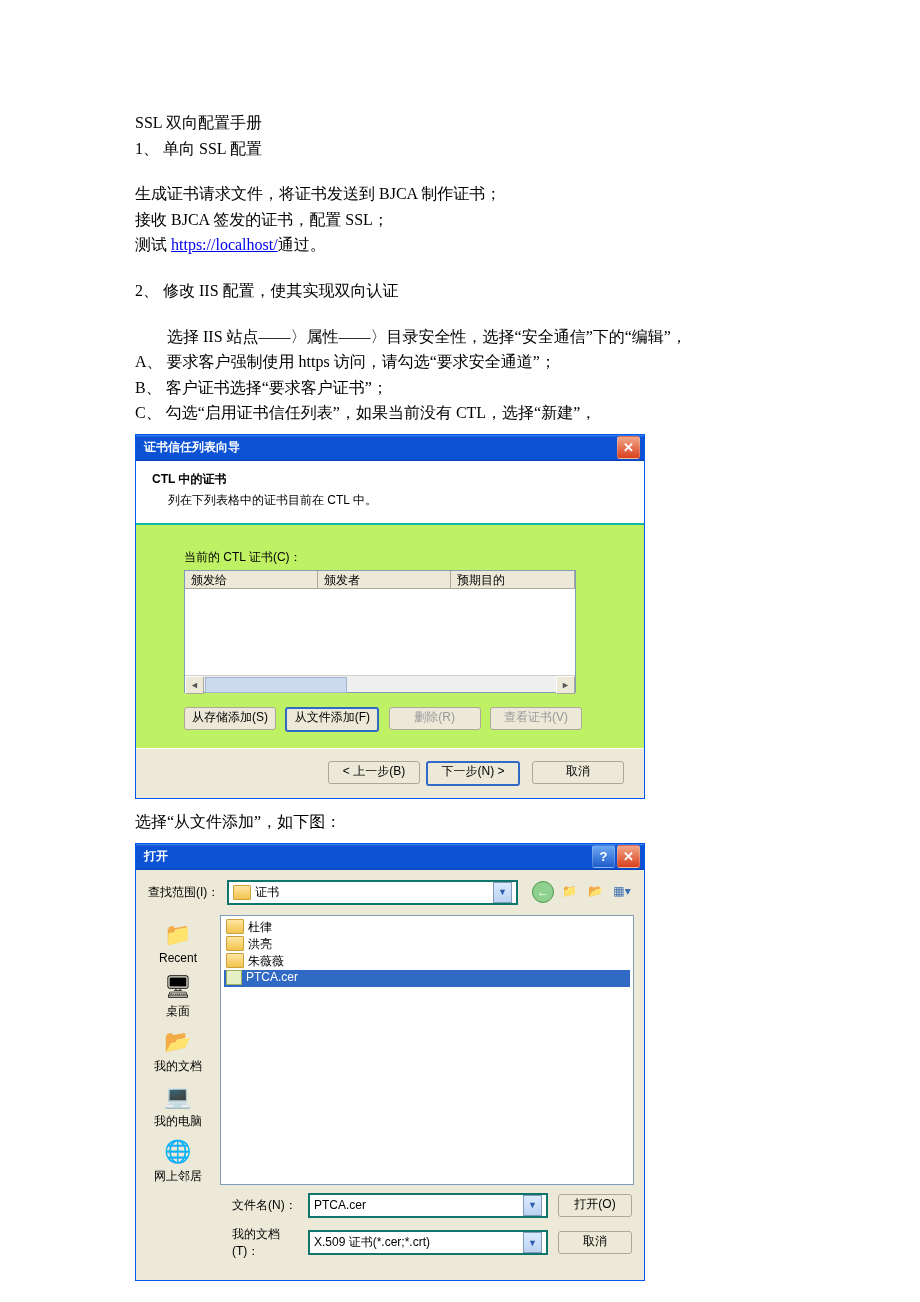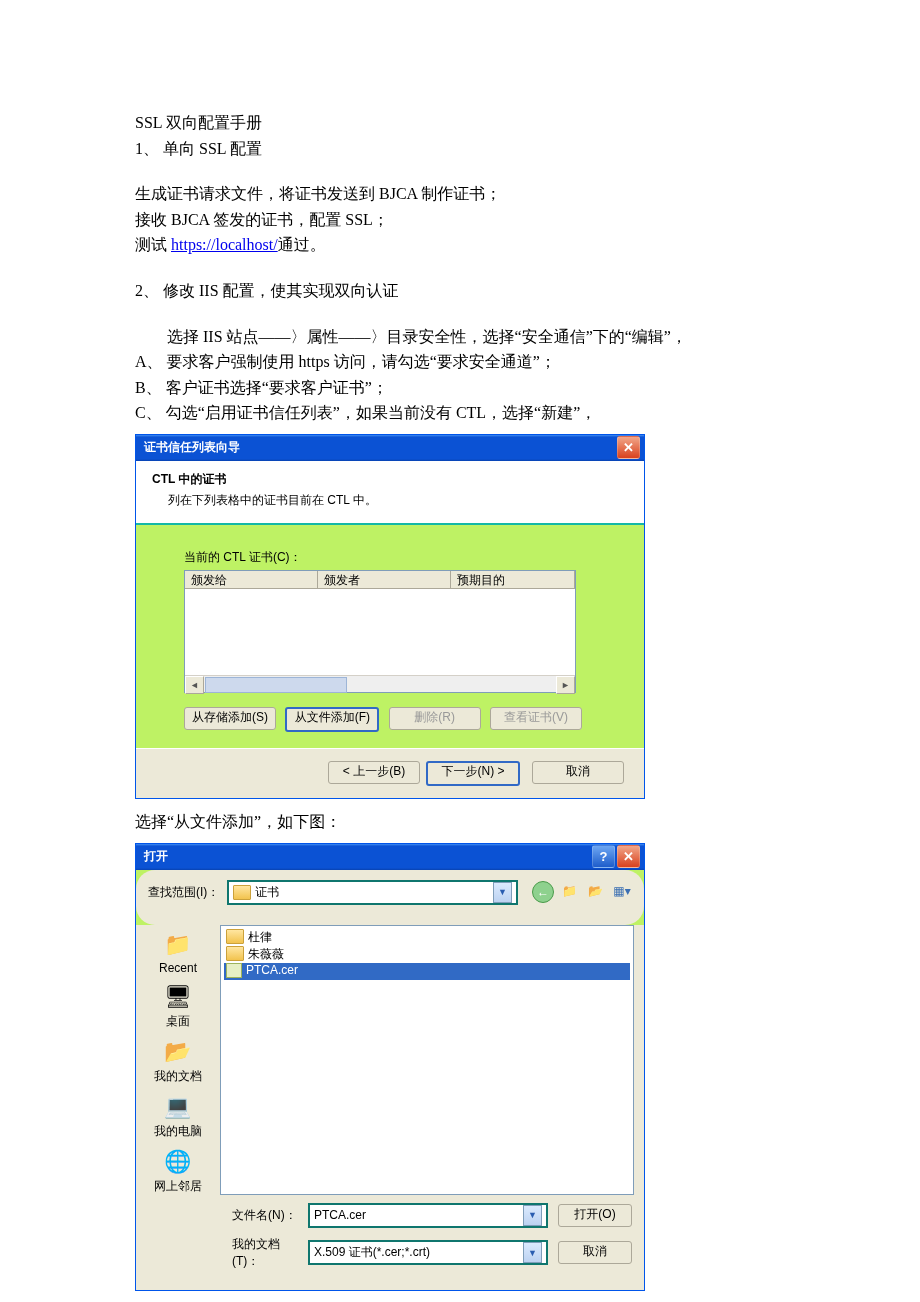--- a/index.html
+++ b/index.html
@@ -134,26 +134,25 @@
   .wiz1-footer {
     background: #ECE9D8;
     border-top: 1px solid #fff;
     padding: 12px 14px;
     text-align: right;
   }
 
   
   .open-dialog { width: 508px; }
   .open-top {
-    padding: 10px 12px 20px 12px;
+    padding: 10px 12px 10px 12px;
     display: flex;
     align-items: center;
     gap: 8px;
     background: #ECE9D8;
-    border-radius: 19px;
   }
   .open-top .lbl { min-width: 66px; }
   .combo {
     flex: 1;
     background: #fff;
     border: 2px solid #0f766e;
     height: 21px;
     display: flex;
     align-items: center;
     padding: 0 4px;
@@ -334,20 +333,24 @@
           <div>网上邻居</div>
         </div>
       </div>
       <div class="file-list">
         <div class="fl-item">
             <span class="folder-ico"></span>
             <span>杜律</span>
           </div>
         <div class="fl-item">
             <span class="folder-ico"></span>
+            <span>洪亮</span>
+          </div>
+        <div class="fl-item">
+            <span class="folder-ico"></span>
             <span>朱薇薇</span>
           </div>
         <div class="fl-item selected">
             <span class="cert-ico"></span>
             <span>PTCA.cer</span>
           </div>
       </div>
     </div>
     <div class="open-bottom">
       <div class="ob-row">

